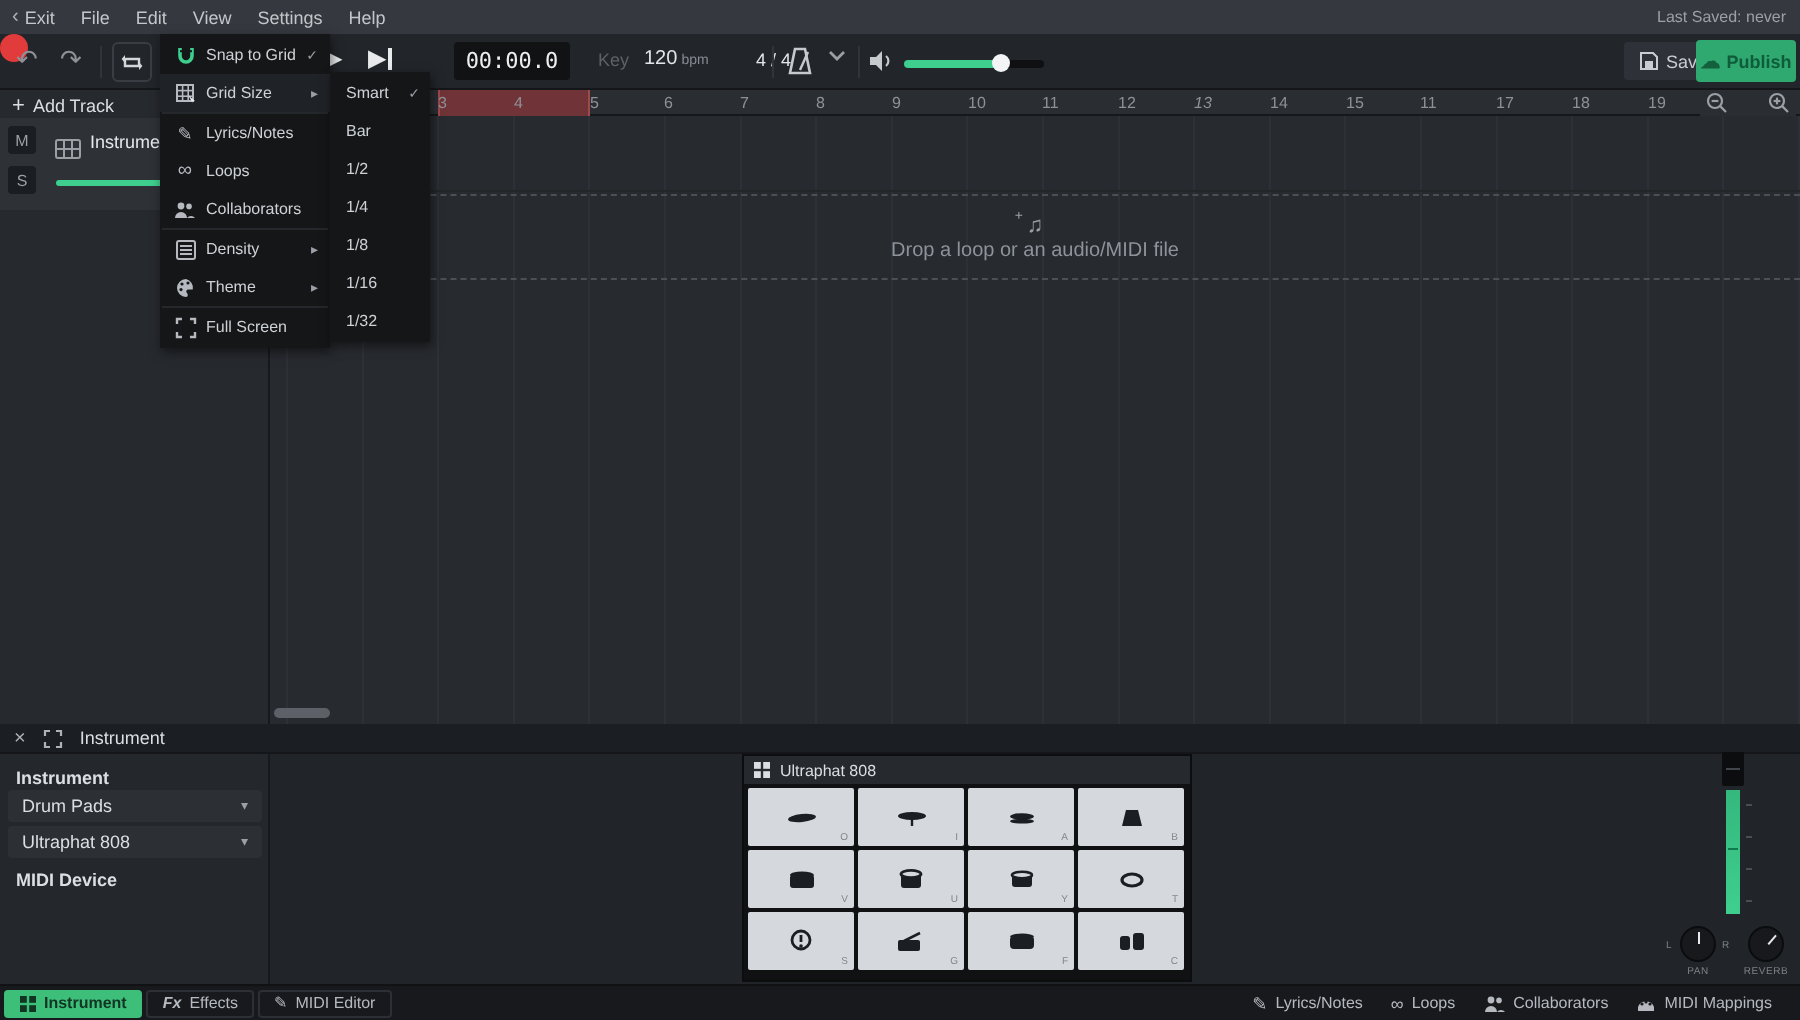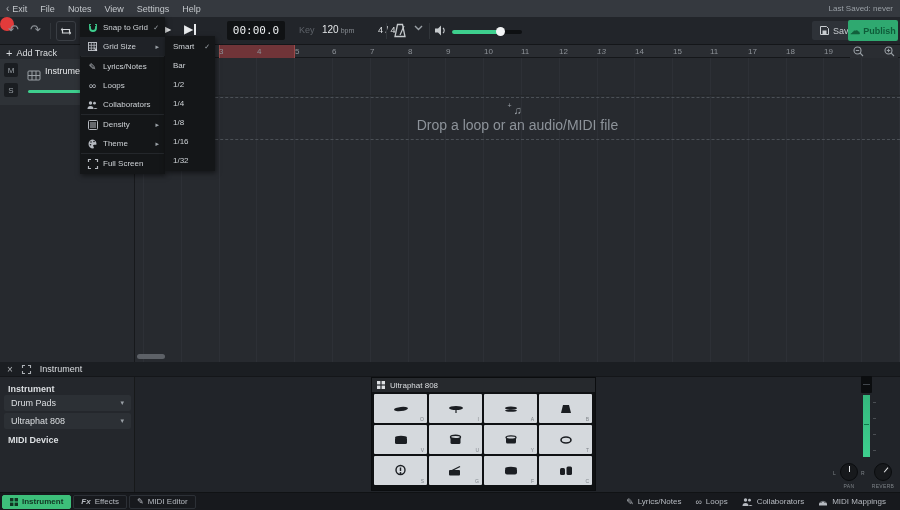--- a/index.html
+++ b/index.html
@@ -46,21 +46,21 @@
   .zoom-ctrls { position:absolute; right:2px; top:0; width:48px; height:13px; background:#2a2d32; display:flex; align-items:center; justify-content:space-between; padding:0 3px; z-index:3; }
 
   
   .arrangement { position:absolute; left:135px; top:58px; width:765px; height:304px; background:#272a2f;
     background-image:repeating-linear-gradient(90deg, #2d3036 0, #2d3036 1px, transparent 1px, transparent 37.8px);
     background-position:8px 0; }
   .track-row-line { position:absolute; left:0; top:37px; width:765px; height:1px; background:#232629; }
   .dropzone { position:absolute; left:0; top:39px; width:765px; height:43px; border-top:1px dashed #4b5056; border-bottom:1px dashed #4b5056; display:flex; flex-direction:column; align-items:center; justify-content:center; gap:1px; }
   .dropzone .note-icon { font-size:11px; color:#9aa0a6; position:relative; }
   .dropzone .note-plus { position:absolute; left:-6px; top:-2px; font-size:7px; color:#9aa0a6; }
-  .dropzone .hint { font-size:14px; color:#8d939a; }
+  .dropzone .hint { font-size:10px; color:#8d939a; }
   .h-scrollbar { position:absolute; left:2px; top:296px; width:28px; height:5px; background:#5d6167; border-radius:3px; }
 
   
   .sidebar { position:absolute; left:0; top:45px; width:135px; height:317px; background:#26292e; border-right:1px solid #17191c; z-index:3; }
   .add-track { position:absolute; left:6px; top:2px; display:flex; align-items:center; gap:4px; font-size:9px; color:#dcdfe2; }
   .add-track .plus { font-size:11px; }
   .track-block { position:absolute; left:0; top:14px; width:135px; height:46px; background:#2e3237; }
   .ms-btn { position:absolute; width:14px; height:14px; background:#1a1d21; border-radius:2px; color:#9aa0a6; font-size:8px; display:flex; align-items:center; justify-content:center; }
   .track-name { position:absolute; left:45px; top:7px; font-size:9px; color:#e6e8ea; }
   .track-grid-icon { position:absolute; left:28px; top:7px; }
@@ -125,21 +125,21 @@
 <body>
 
 <div class="app">
 
   <div class="header">
     <div class="menu-item exit">
       <span class="back-glyph">‹</span>
       <span>Exit</span>
     </div>
     <span class="menu-item">File</span>
-    <span class="menu-item">Notes</span>
+    <span class="menu-item">Edit</span>
     <span class="menu-item">View</span>
     <span class="menu-item">Settings</span>
     <span class="menu-item">Help</span>
     <div class="last-saved">Last Saved: never</div>
   </div>
 
   <div class="transport">
     <span class="icon-btn undo" style="left:8px;">↶</span>
     <span class="icon-btn redo" style="left:30px;">↷</span>
     <div class="t-sep" style="left:50px;"></div>

